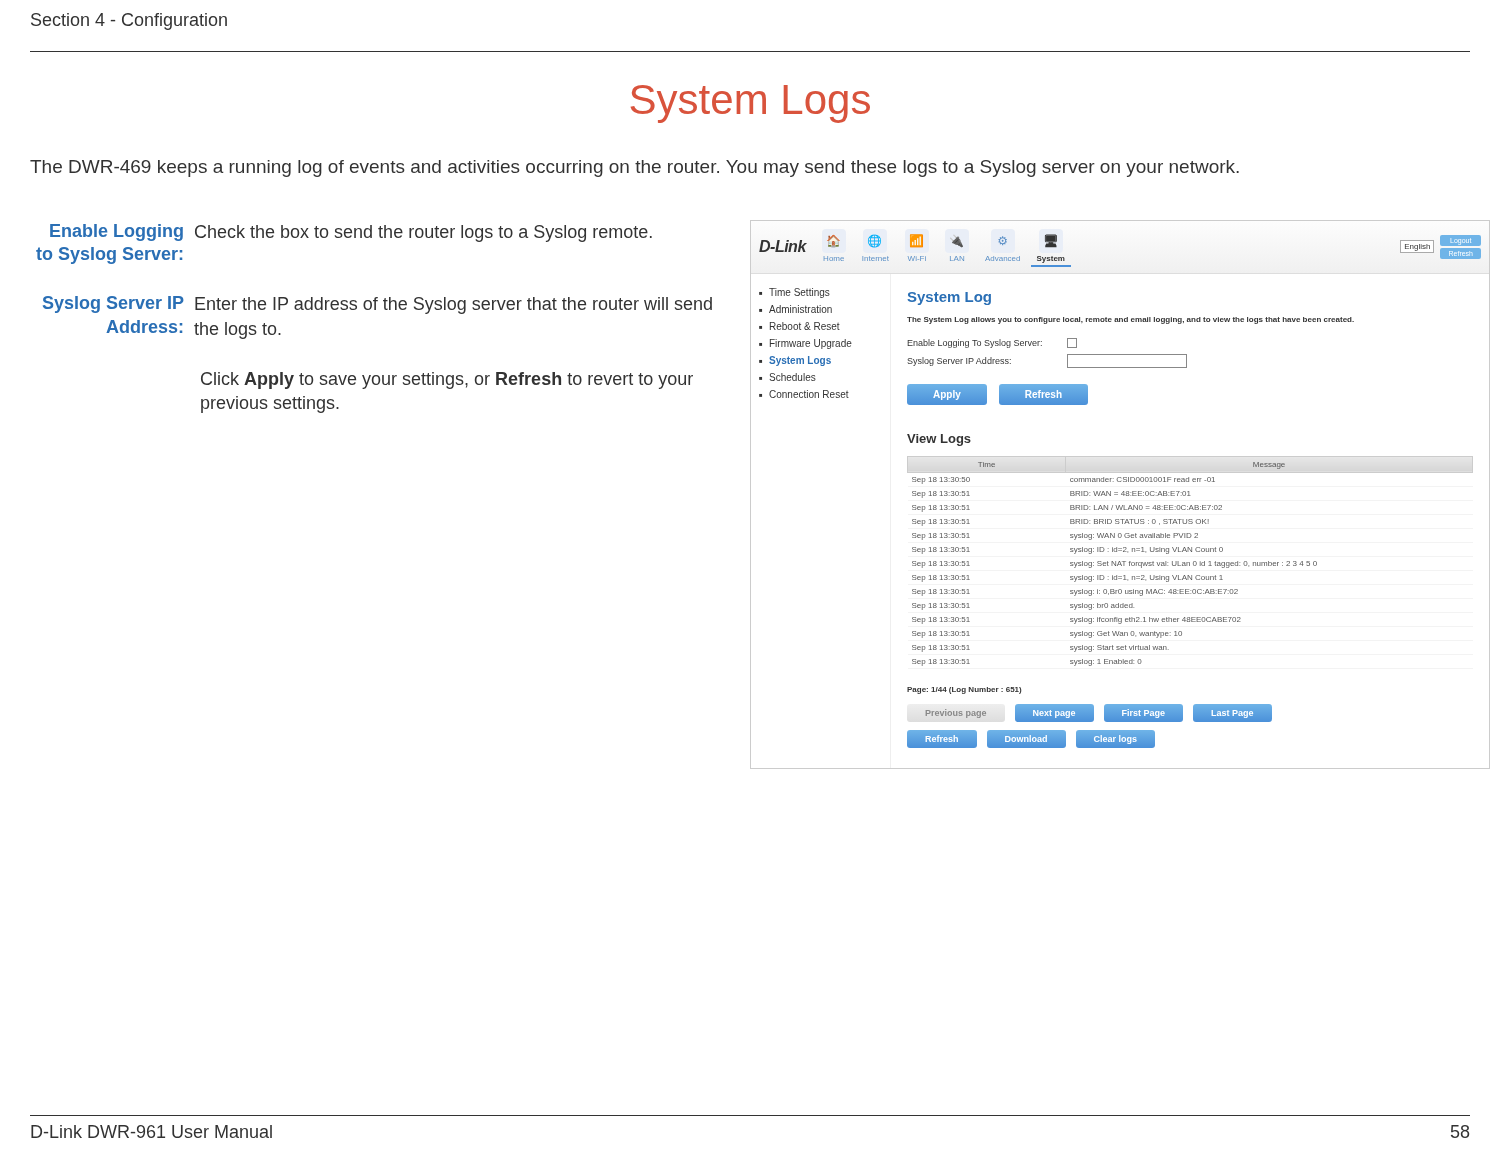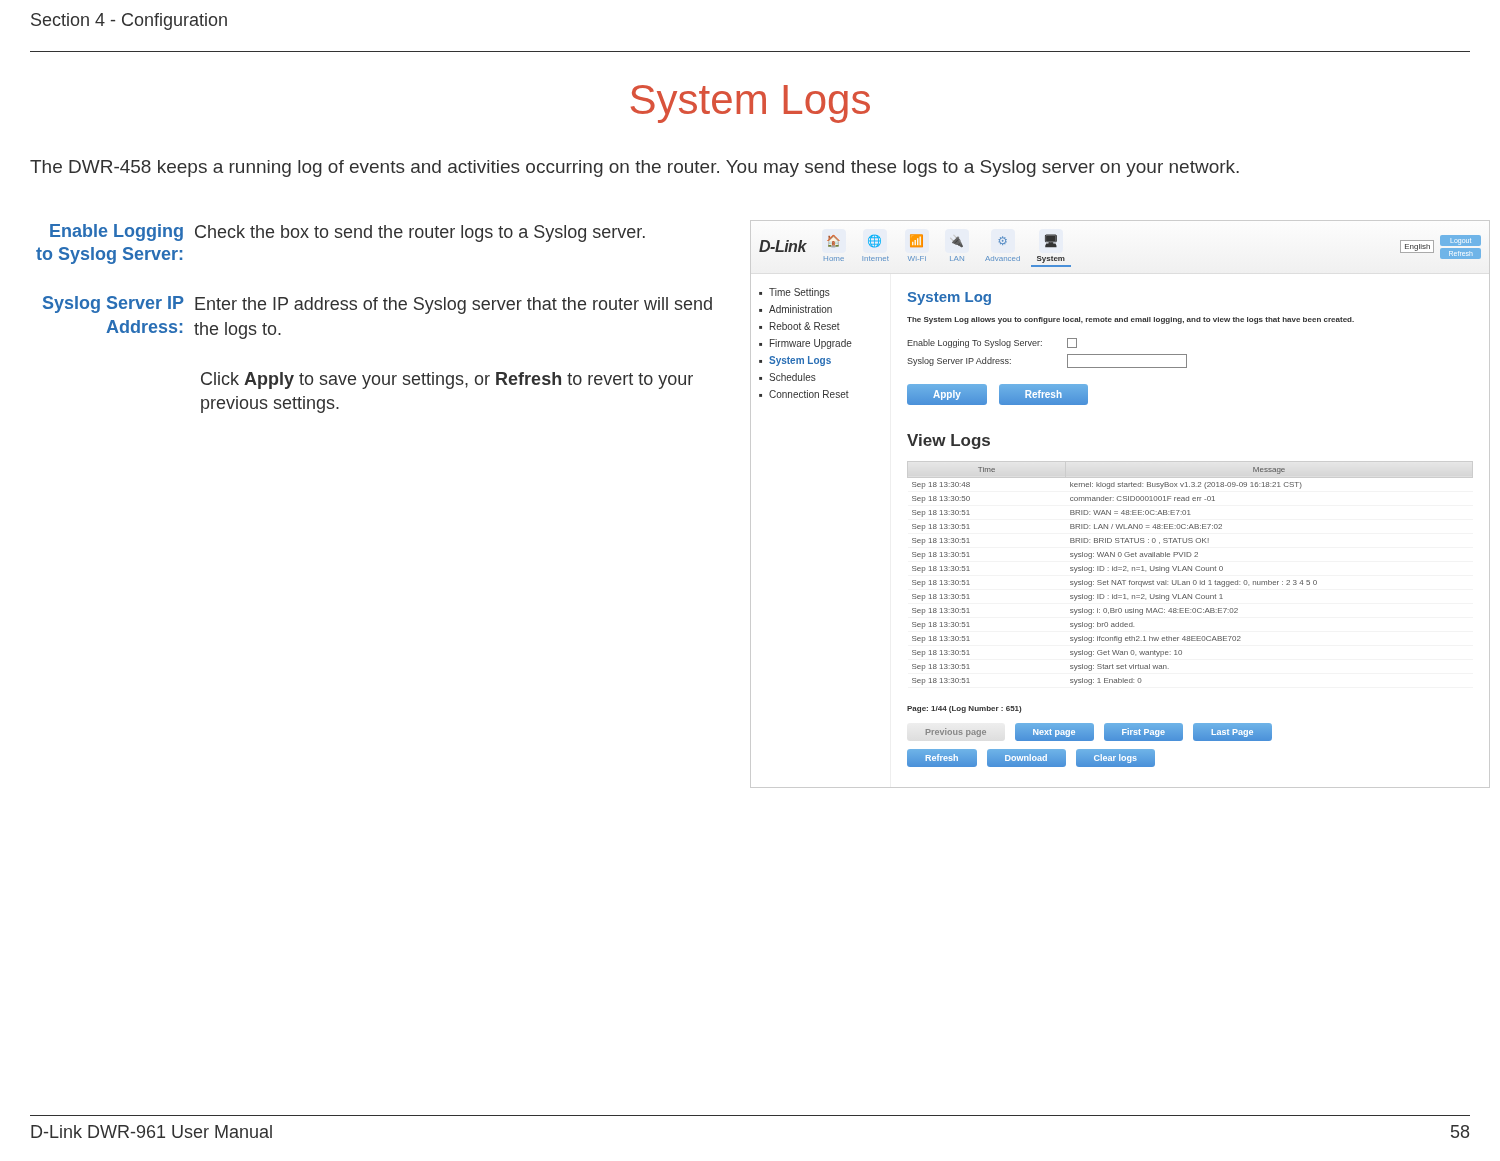--- a/index.html
+++ b/index.html
@@ -152,21 +152,21 @@
     .checkbox { width:10px; height:10px; border:1px solid #888; background:#fff;}
     .ip-input { width:120px; height:14px; border:1px solid #888; background:#fff;}
     .btnrow { display:flex; gap:12px; margin:16px 0 26px 0;}
     .ui-btn {
       background:linear-gradient(#6fb4e8,#4a90d9);
       color:#fff; font-size:10px;
       padding:5px 26px; border-radius:3px; font-weight:bold;
       cursor:pointer;
     }
     .ui-btn.gray { background:linear-gradient(#eee,#ddd); color:#888;}
-    .viewlogs-h { font-size:17px; font-weight:bold; margin-bottom:10px; }
+    .viewlogs-h { font-size:13px; font-weight:bold; margin-bottom:10px; }
     .log-table { width:100%; border-collapse: collapse; font-size:8px;}
     .log-table th {
       background:linear-gradient(#e8e8e8,#d5d5d5);
       padding:3px 4px; text-align:center; color:#555; font-weight:normal;
       border:1px solid #ccc;
     }
     .log-table td { padding:2px 4px; color:#555; border-bottom:1px solid #f3f3f3;}
     .page-info { font-size:8px; font-weight:bold; margin:16px 0 10px 0;}
     .nav-btns { display:flex; gap:10px; flex-wrap:wrap; }
     .nav-btns .ui-btn { font-size:9px; padding:4px 18px;}
@@ -181,28 +181,28 @@
   </style>
 </head>
 <body>
 
 <div class="header-section">
   <div class="section-label">Section 4 - Configuration</div>
 </div>
 
 <h1 class="page-title">System Logs</h1>
 
-<p class="intro-text">The DWR-458 keeps a running log of events and activities occurring on the router. You may send these logs to a Syslog server on your network.</p>
+<p class="intro-text">The DWR-469 keeps a running log of events and activities occurring on the router. You may send these logs to a Syslog server on your network.</p>
 
 <div class="content-row">
 
   <div class="defs">
     <div class="def-row">
       <div class="def-label">Enable Logging to Syslog Server:</div>
-      <div class="def-desc">Check the box to send the router logs to a Syslog server.</div>
+      <div class="def-desc">Check the box to send the router logs to a Syslog remote.</div>
     </div>
     <div class="def-row">
       <div class="def-label">Syslog Server IP Address:</div>
       <div class="def-desc">Enter the IP address of the Syslog server that the router will send the logs to.</div>
     </div>
     <p class="extra-note">
       <span>Click </span><b>Apply</b><span> to save your settings, or </span><b>Refresh</b><span> to revert to your previous settings.</span>
     </p>
   </div>
 
@@ -279,24 +279,20 @@
 
           <table class="log-table">
             <thead>
               <tr>
                 <th style="width:28%">Time</th>
                 <th>Message</th>
               </tr>
             </thead>
             <tbody id="log-tbody">
                 <tr>
-                  <td>Sep 18 13:30:48</td>
-                  <td>kernel: klogd started: BusyBox v1.3.2 (2018-09-09 16:18:21 CST)</td>
-                </tr>
-                <tr>
                   <td>Sep 18 13:30:50</td>
                   <td>commander: CSID0001001F read err -01</td>
                 </tr>
                 <tr>
                   <td>Sep 18 13:30:51</td>
                   <td>BRID: WAN = 48:EE:0C:AB:E7:01</td>
                 </tr>
                 <tr>
                   <td>Sep 18 13:30:51</td>
                   <td>BRID: LAN / WLAN0 = 48:EE:0C:AB:E7:02</td>

